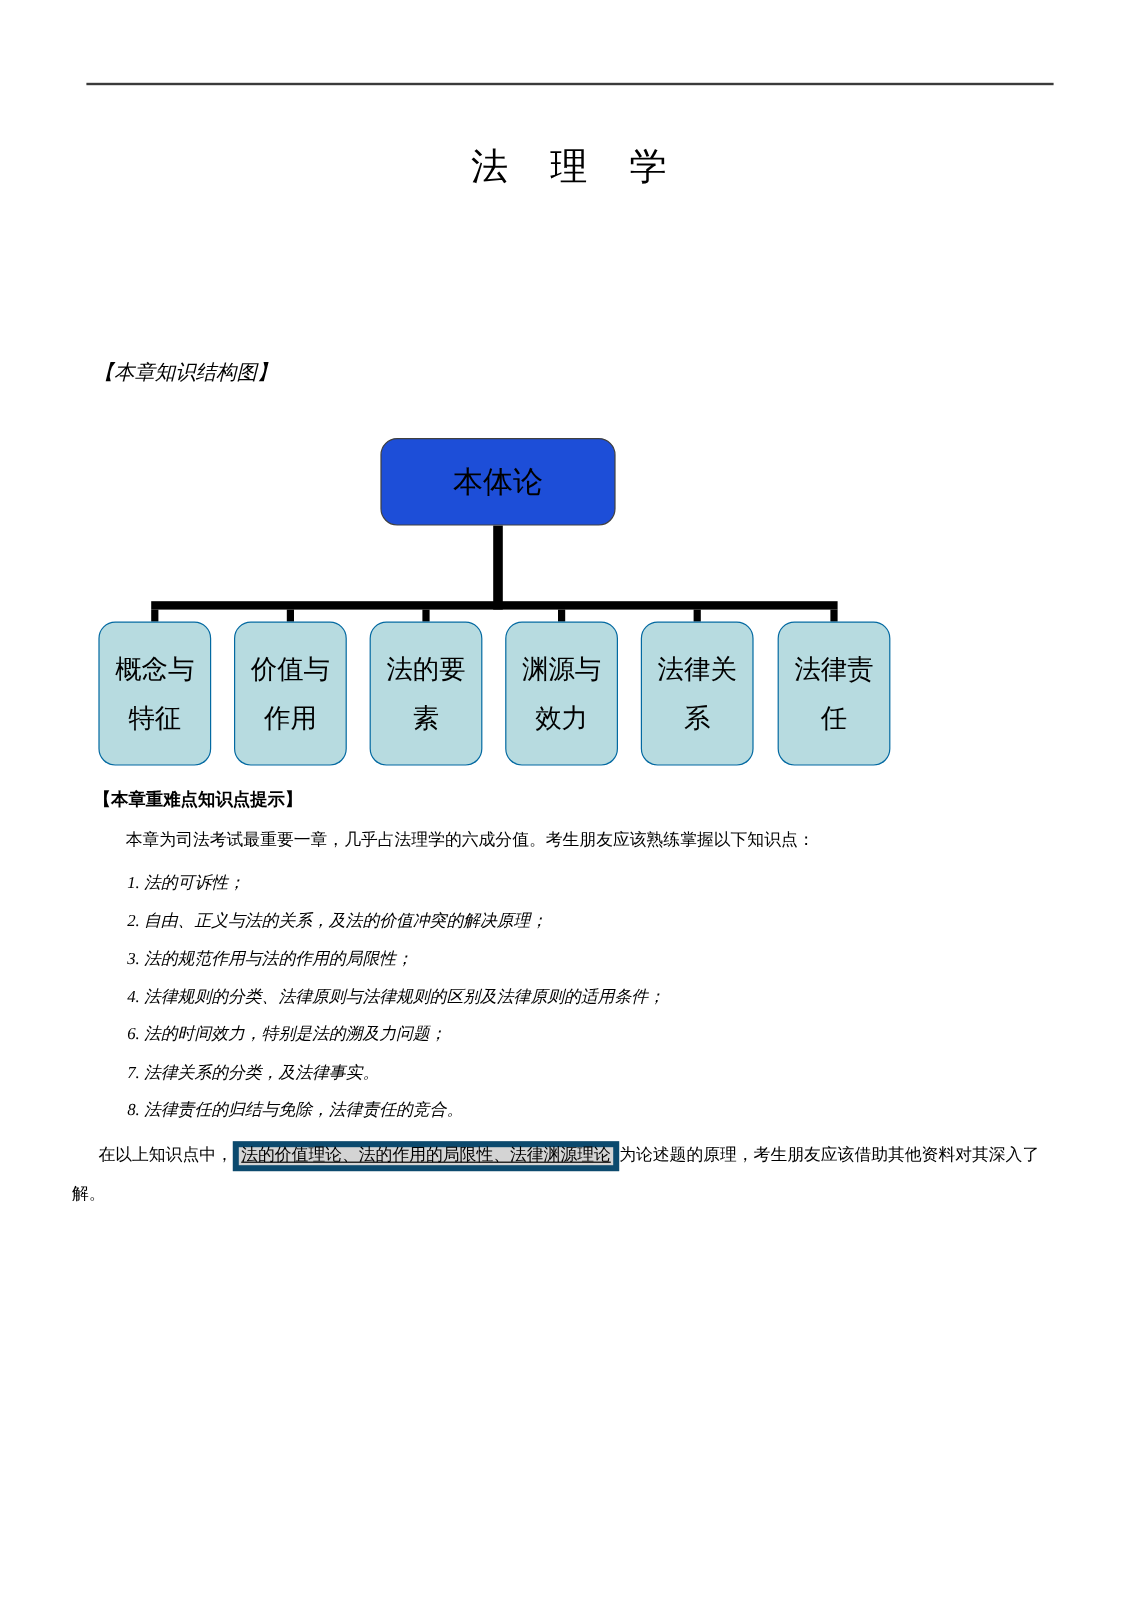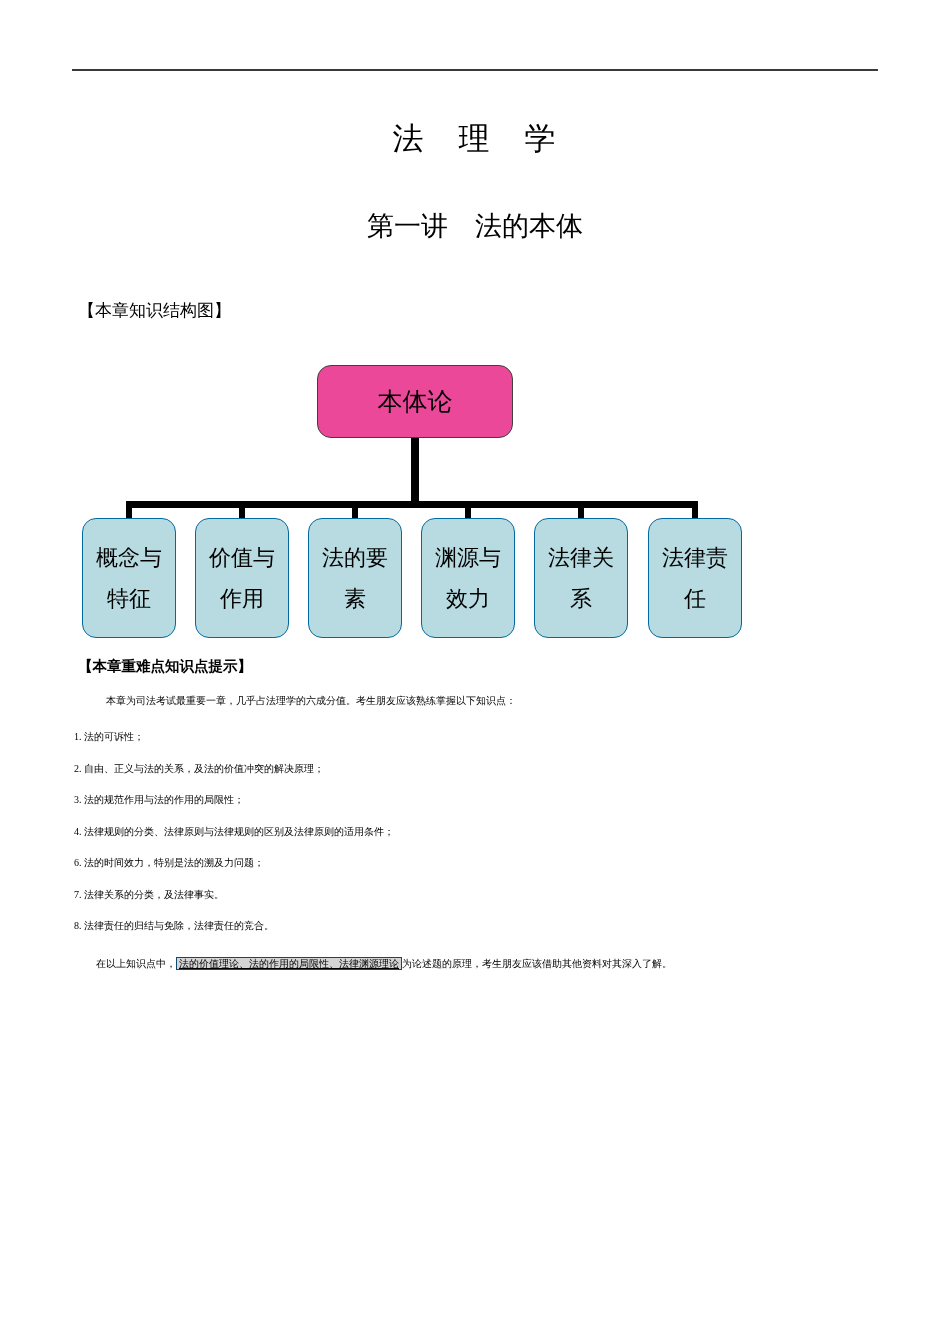--- a/index.html
+++ b/index.html
@@ -38,29 +38,30 @@
     width: 100%;
     text-align: center;
     font-size: 27px;
     font-weight: normal;
   }
   .structure-heading {
     position: absolute;
     top: 299px;
     left: 78px;
     font-size: 17px;
+    font-style: italic;
   }
   
   .root-box {
     position: absolute;
     left: 317px;
     top: 365px;
     width: 196px;
     height: 73px;
-    background: #ec4899;
+    background: #1d4ed8;
     border: 1px solid #404040;
     border-radius: 14px;
     display: flex;
     align-items: center;
     justify-content: center;
     font-size: 25px;
   }
   .v-line-root {
     position: absolute;
     left: 411px;
@@ -110,60 +111,61 @@
   
   .tips-heading {
     position: absolute;
     top: 657px;
     left: 78px;
     font-size: 14.5px;
     font-weight: bold;
   }
   .content {
     position: absolute;
-    left: 74px;
+    left: 60px;
     top: 690px;
     width: 806px;
-    font-size: 10px;
+    font-size: 14px;
   }
   .intro {
     text-indent: 3.2em;
     line-height: 22px;
     margin-bottom: 9px;
   }
   .k-list .k-item {
+    margin-left: 46px;
     line-height: 31.5px;
+    font-style: italic;
   }
   .closing {
     margin-top: 6px;
     line-height: 32px;
     text-indent: 22px;
   }
   .highlight {
     background: #d4d4d4;
-    border: 1px solid #0c4a6e;
+    border: 5px solid #0c4a6e;
     padding: 0 2px;
     text-decoration: underline;
   }
   .page-number {
     position: absolute;
     left: 857px;
     top: 1270px;
     font-size: 14px;
   }
 </style>
 </head>
 <body>
 
 <div class="page">
 
   <div class="top-rule"></div>
 
   <h1 class="doc-title">法　理　学</h1>
-  <h2 class="doc-subtitle">第一讲　法的本体</h2>
 
   <div class="structure-heading">【本章知识结构图】</div>
 
   <div>
     <div class="root-box">
       <span>本体论</span>
     </div>
     <div class="v-line-root"></div>
     <div class="h-line"></div>
 

